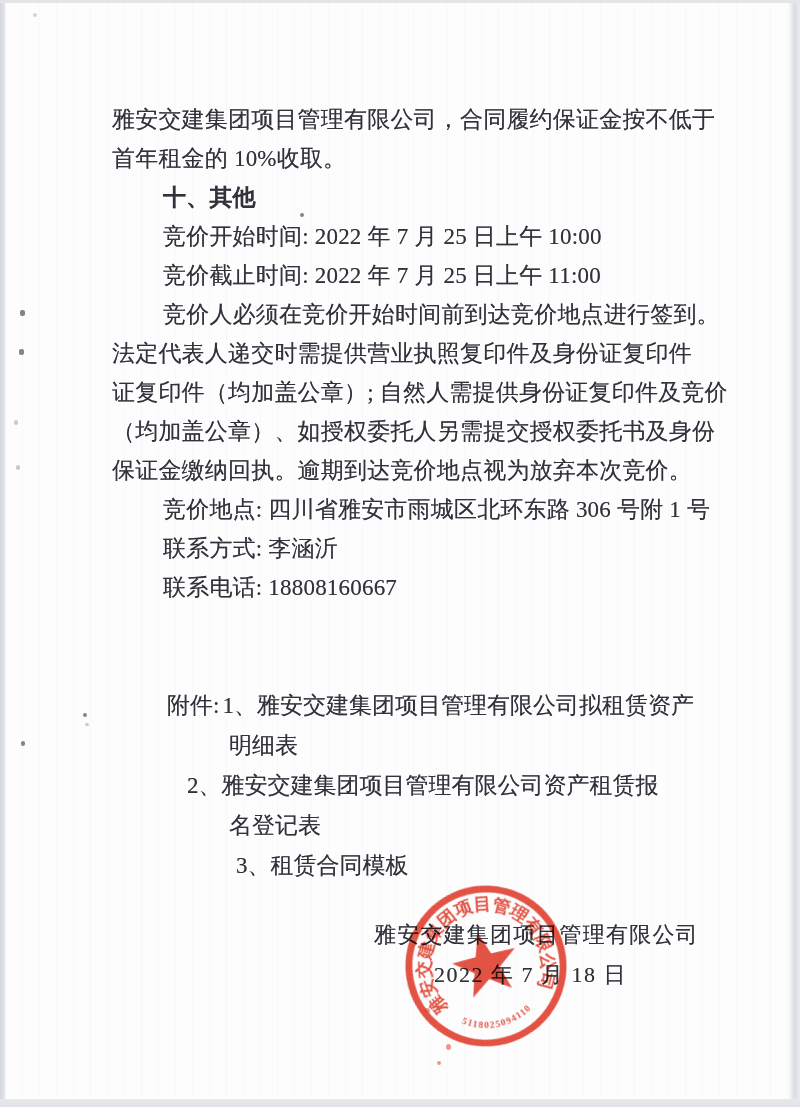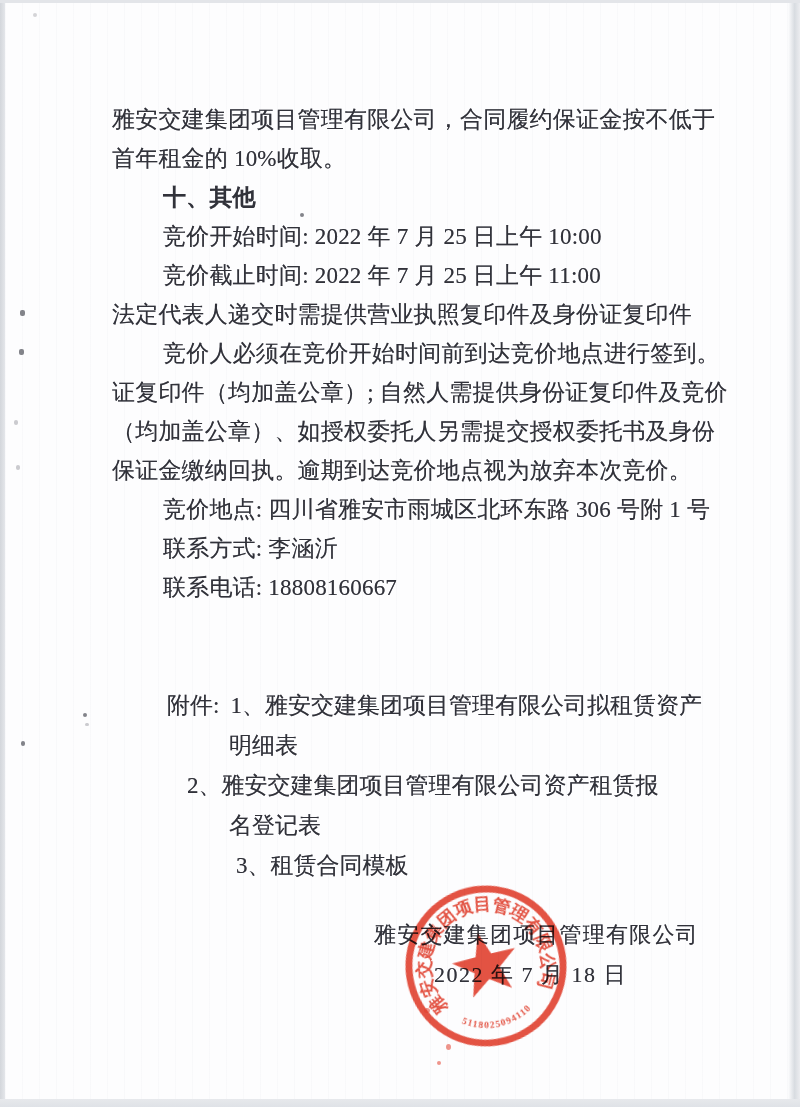--- a/index.html
+++ b/index.html
@@ -26,21 +26,21 @@
   .doc-line{
     font-size:23px;line-height:39px;height:39px;white-space:nowrap;
     letter-spacing:0.2px;color:#31323a;
     text-shadow:0 0 0.6px rgba(49,50,58,0.55);
   }
   .ind{padding-left:51px;}
   .bold{font-weight:bold;}
 
   .attach-block{position:absolute;left:167px;top:686px;}
   .a-line{font-size:23px;line-height:40px;height:40px;white-space:nowrap;color:#31323a;text-shadow:0 0 0.6px rgba(49,50,58,0.55);}
-  .a-label{margin-right:11px;}
+  .a-label{margin-right:3px;}
   .m62{margin-left:62px;}
   .m48{margin-left:20px;}
   .m51{margin-left:69px;}
 
   .sig-company{position:absolute;left:374px;top:920px;font-size:22px;line-height:30px;white-space:nowrap;letter-spacing:1.2px;color:#31323a;text-shadow:0 0 0.6px rgba(49,50,58,0.55);}
   .sig-date{position:absolute;left:434px;top:960px;font-size:22px;line-height:30px;white-space:nowrap;letter-spacing:1.5px;color:#31323a;text-shadow:0 0 0.6px rgba(49,50,58,0.55);}
 
   .seal{
     position:absolute;left:402px;top:882px;width:168px;height:168px;
     mix-blend-mode:multiply;opacity:0.9;
@@ -61,22 +61,22 @@
 <div class="edge-right"></div>
 <div class="edge-top"></div>
 <div class="edge-bottom"></div>
 
 <div class="text-block">
   <div class="doc-line">雅安交建集团项目管理有限公司，合同履约保证金按不低于</div>
   <div class="doc-line">首年租金的 10%收取。</div>
   <div class="doc-line ind bold">十、其他</div>
   <div class="doc-line ind">竞价开始时间: 2022 年 7 月 25 日上午 10:00</div>
   <div class="doc-line ind">竞价截止时间: 2022 年 7 月 25 日上午 11:00</div>
+  <div class="doc-line ind">竞价人必须在竞价开始时间前到达竞价地点进行签到。</div>
   <div class="doc-line">法定代表人递交时需提供营业执照复印件及身份证复印件</div>
-  <div class="doc-line ind">竞价人必须在竞价开始时间前到达竞价地点进行签到。</div>
   <div class="doc-line">证复印件（均加盖公章）; 自然人需提供身份证复印件及竞价</div>
   <div class="doc-line">（均加盖公章）、如授权委托人另需提交授权委托书及身份</div>
   <div class="doc-line">保证金缴纳回执。逾期到达竞价地点视为放弃本次竞价。</div>
   <div class="doc-line ind">竞价地点: 四川省雅安市雨城区北环东路 306 号附 1 号</div>
   <div class="doc-line ind">联系方式: 李涵沂</div>
   <div class="doc-line ind">联系电话: 18808160667</div>
 </div>
 
 <div class="attach-block">
   <div class="a-line">

